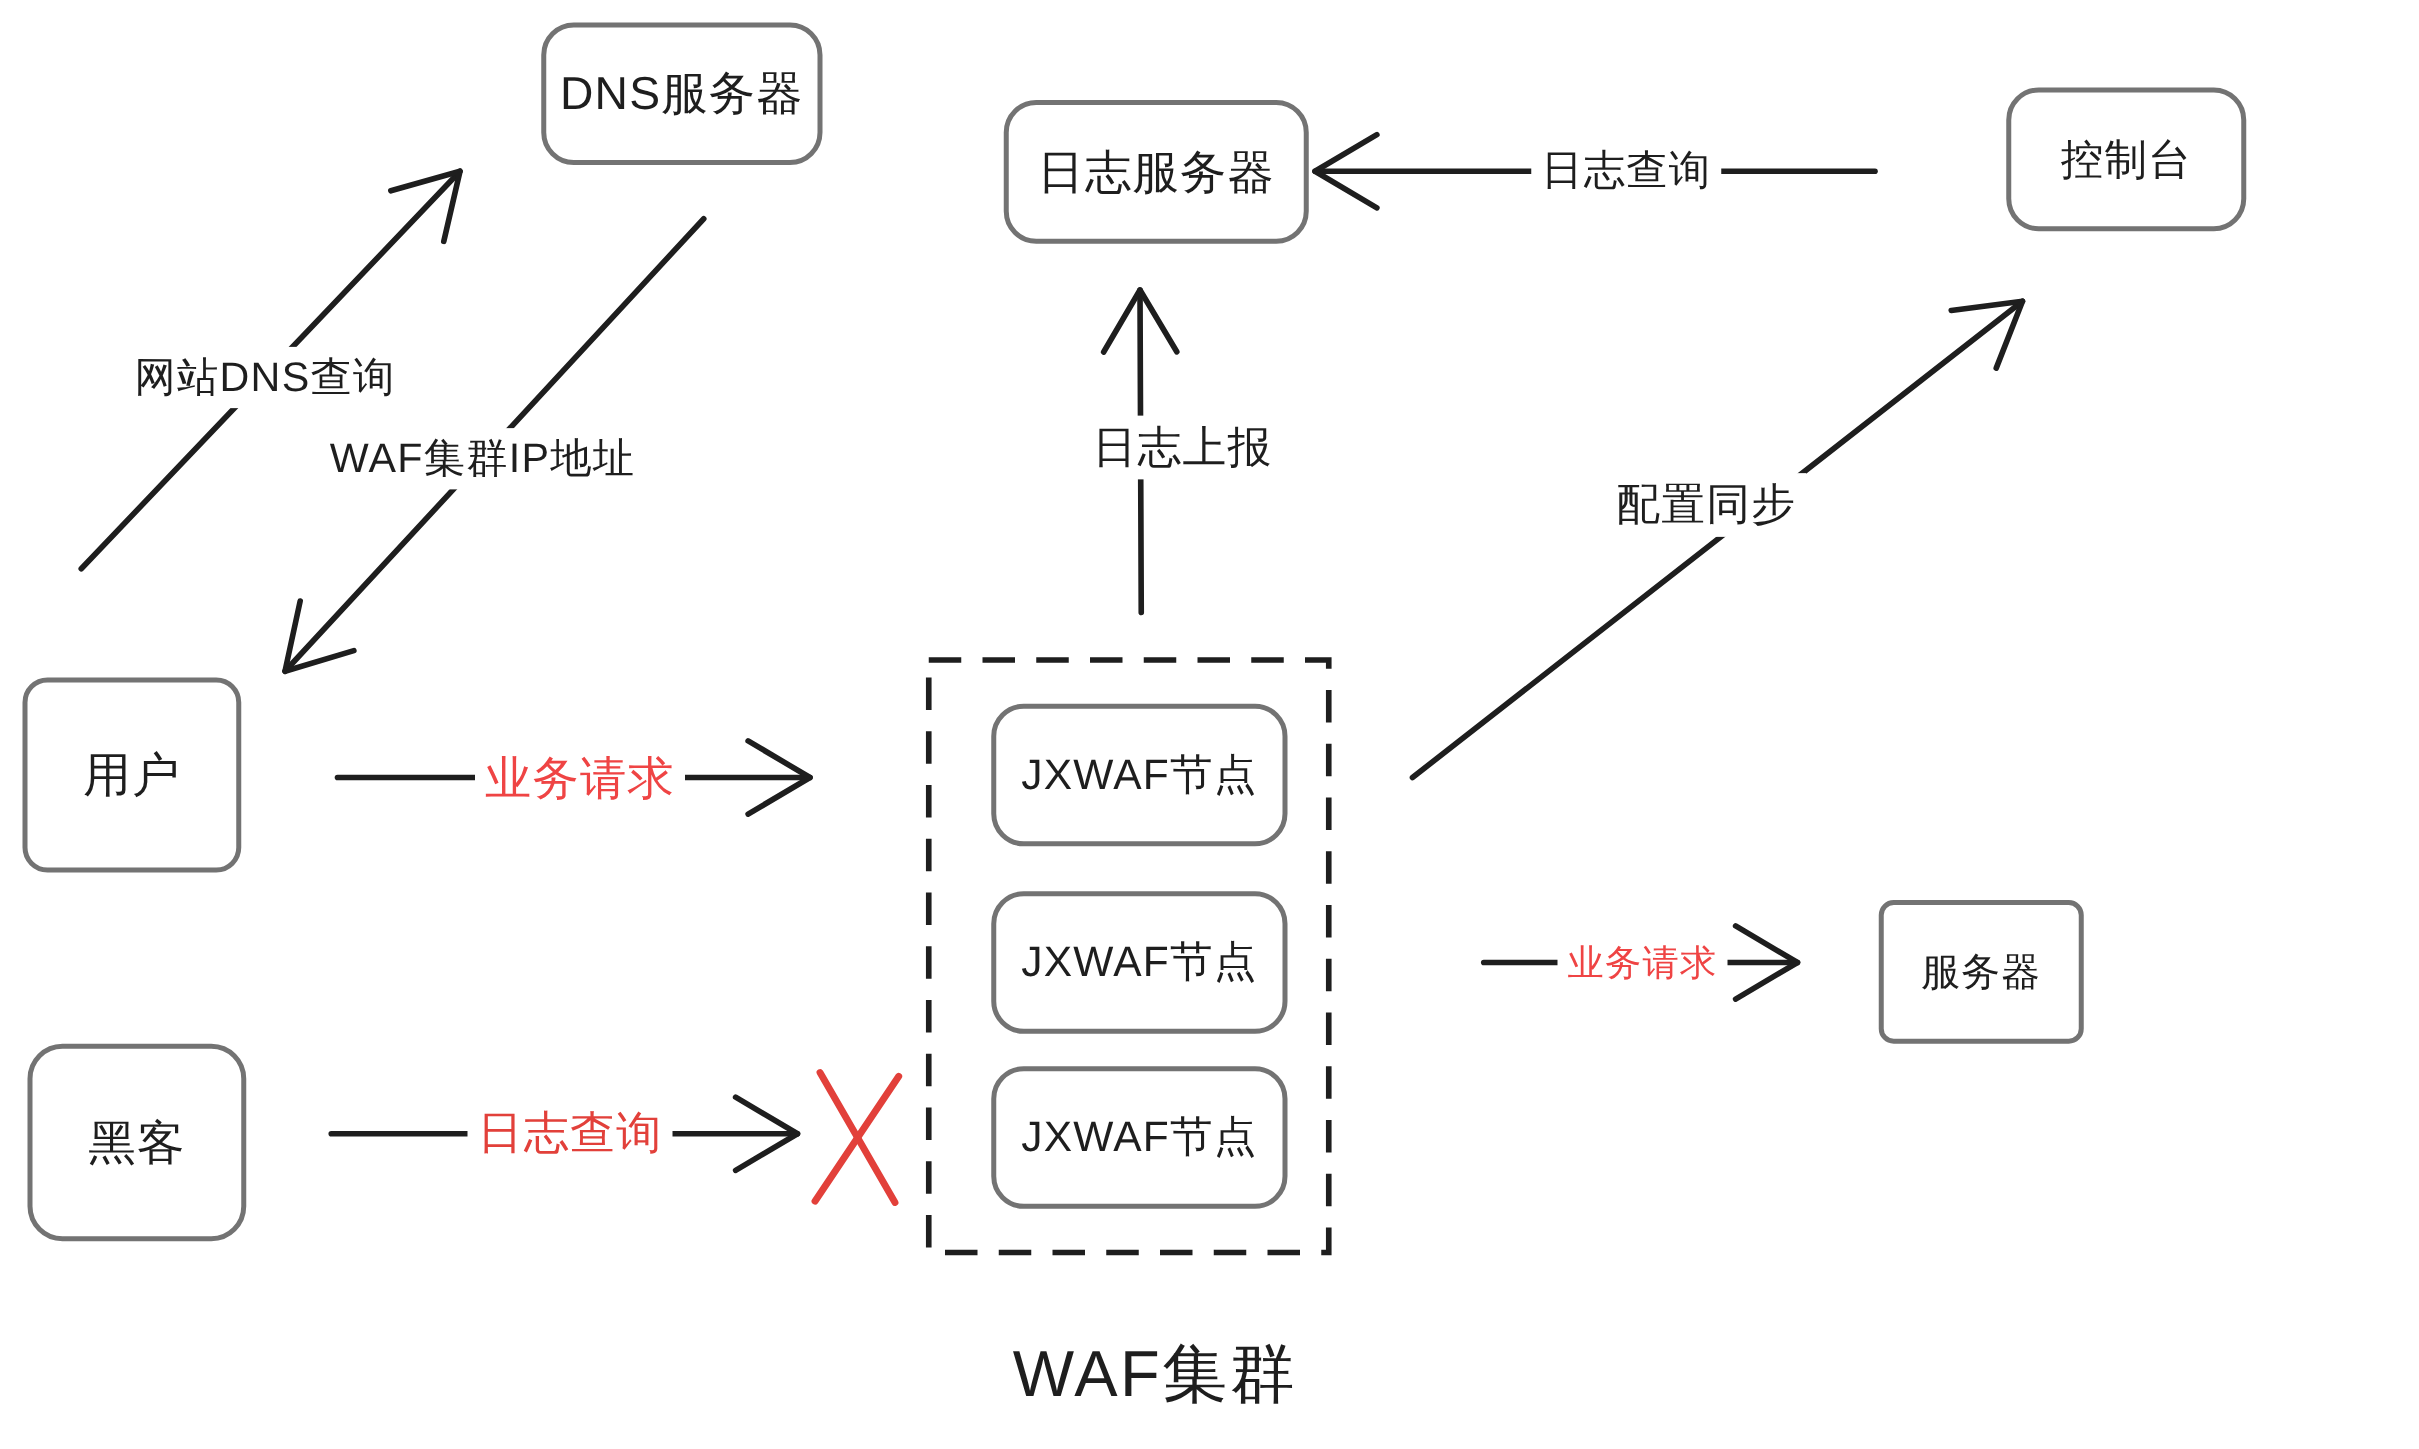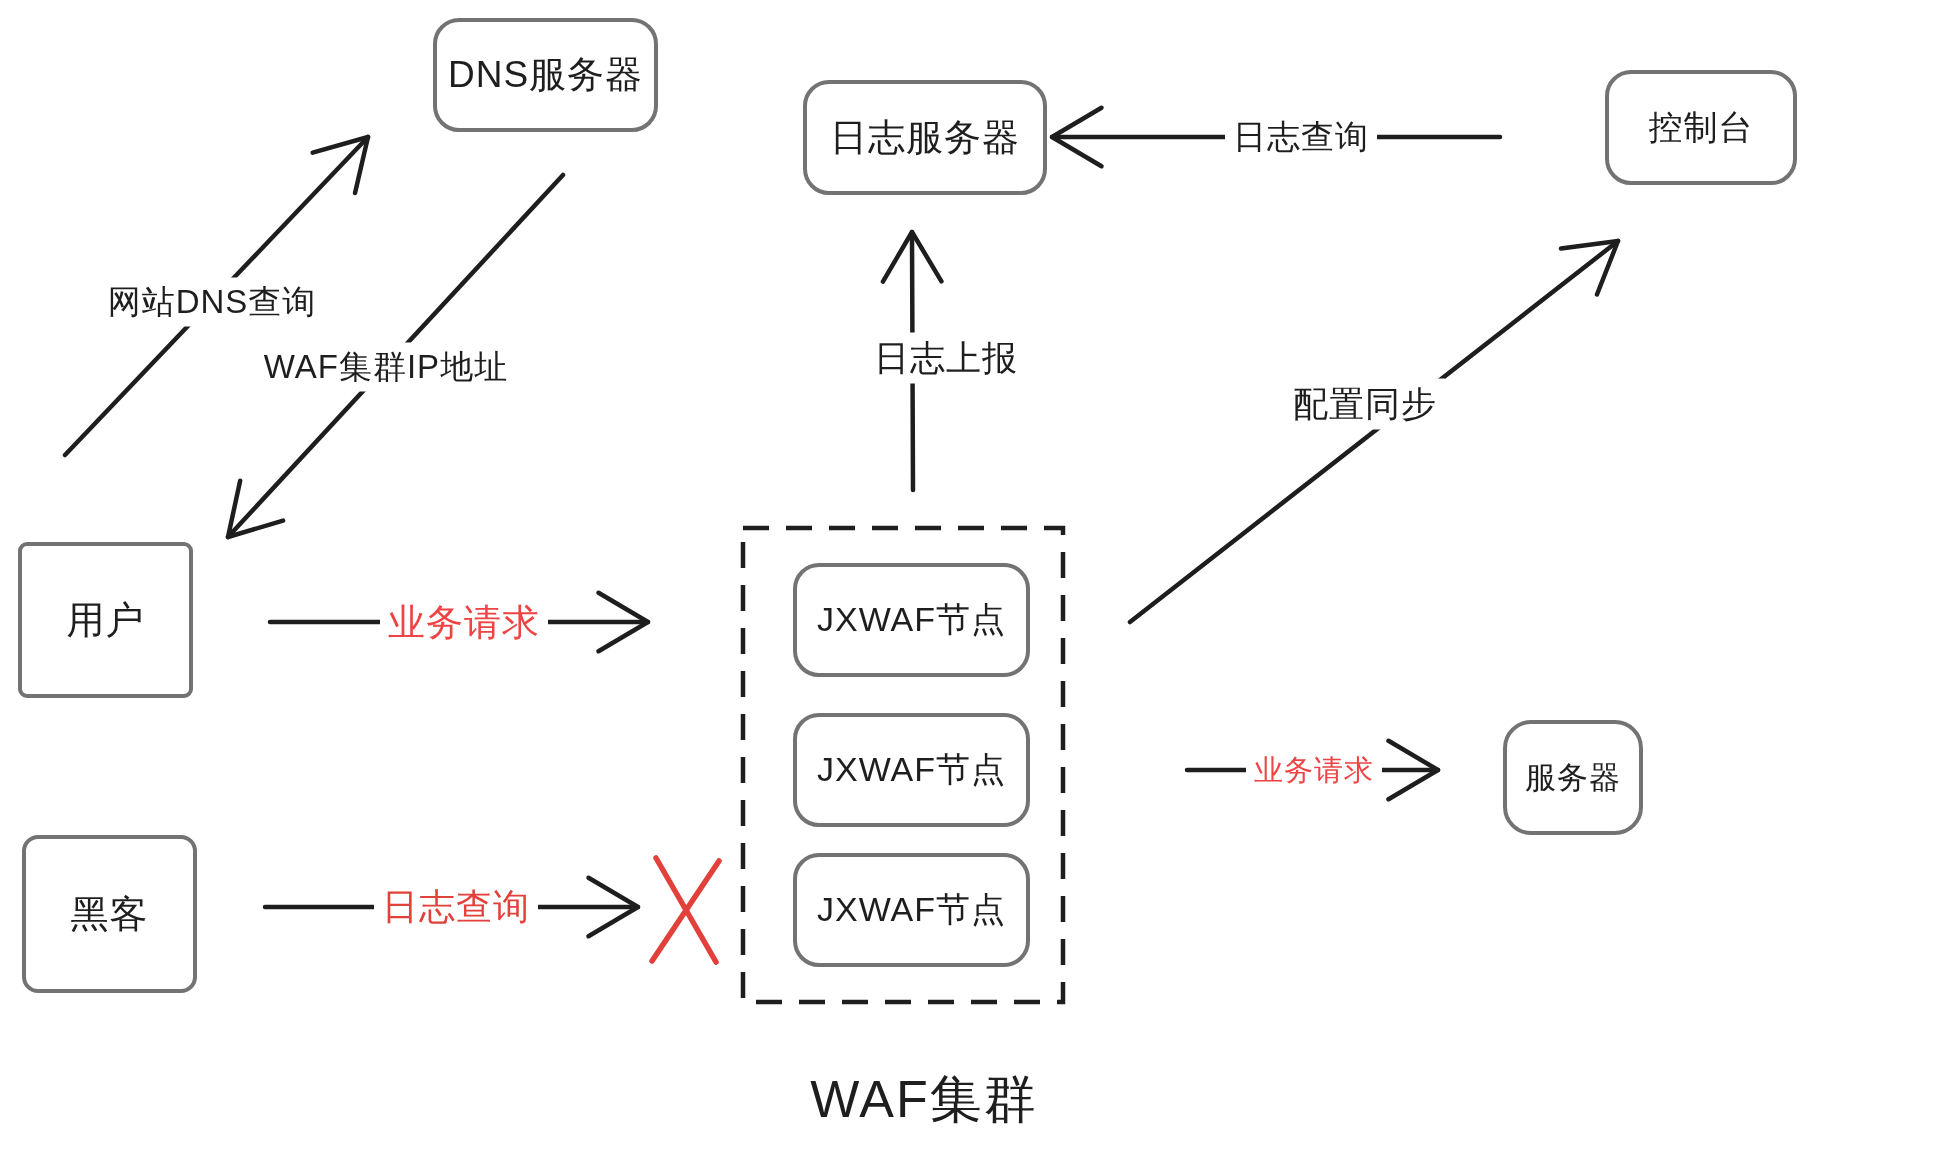--- a/index.html
+++ b/index.html
@@ -80,25 +80,25 @@
       <line x1="719" y1="861" x2="652" y2="961" stroke="#e2403a" stroke-width="5.5" stroke-linecap="round"></line>
     </g>
   </svg>
 
   <div class="node" style="left:433px;top:18px;width:225px;height:114px;font-size:37px;">DNS服务器</div>
 
   <div class="node" style="left:803px;top:80px;width:244px;height:115px;font-size:37px;">日志服务器</div>
 
   <div class="node" style="left:1605px;top:70px;width:192px;height:115px;font-size:34px;">控制台</div>
 
-  <div class="node" style="left:18px;top:542px;width:175px;height:156px;font-size:38px;border-radius:9px;">用户</div>
+  <div class="node" style="left:18px;top:542px;width:175px;height:156px;font-size:38px;border-radius:20px;">用户</div>
 
-  <div class="node" style="left:22px;top:835px;width:175px;height:158px;font-size:38px;border-radius:16px;">黑客</div>
+  <div class="node" style="left:22px;top:835px;width:175px;height:158px;font-size:38px;border-radius:28px;">黑客</div>
 
-  <div class="node" style="left:1503px;top:720px;width:140px;height:115px;font-size:31px;border-radius:28px;">服务器</div>
+  <div class="node" style="left:1503px;top:720px;width:164px;height:115px;font-size:31px;border-radius:12px;">服务器</div>
 
   <div class="node" style="left:793px;top:563px;width:237px;height:114px;font-size:34px;">JXWAF节点</div>
 
   <div class="node" style="left:793px;top:713px;width:237px;height:114px;font-size:34px;">JXWAF节点</div>
 
   <div class="node" style="left:793px;top:853px;width:237px;height:114px;font-size:34px;">JXWAF节点</div>
 
   <div class="edge-label" style="left:212px;top:302px;font-size:33px;">网站DNS查询</div>
 
   <div class="edge-label" style="left:386px;top:367px;font-size:33px;">WAF集群IP地址</div>

